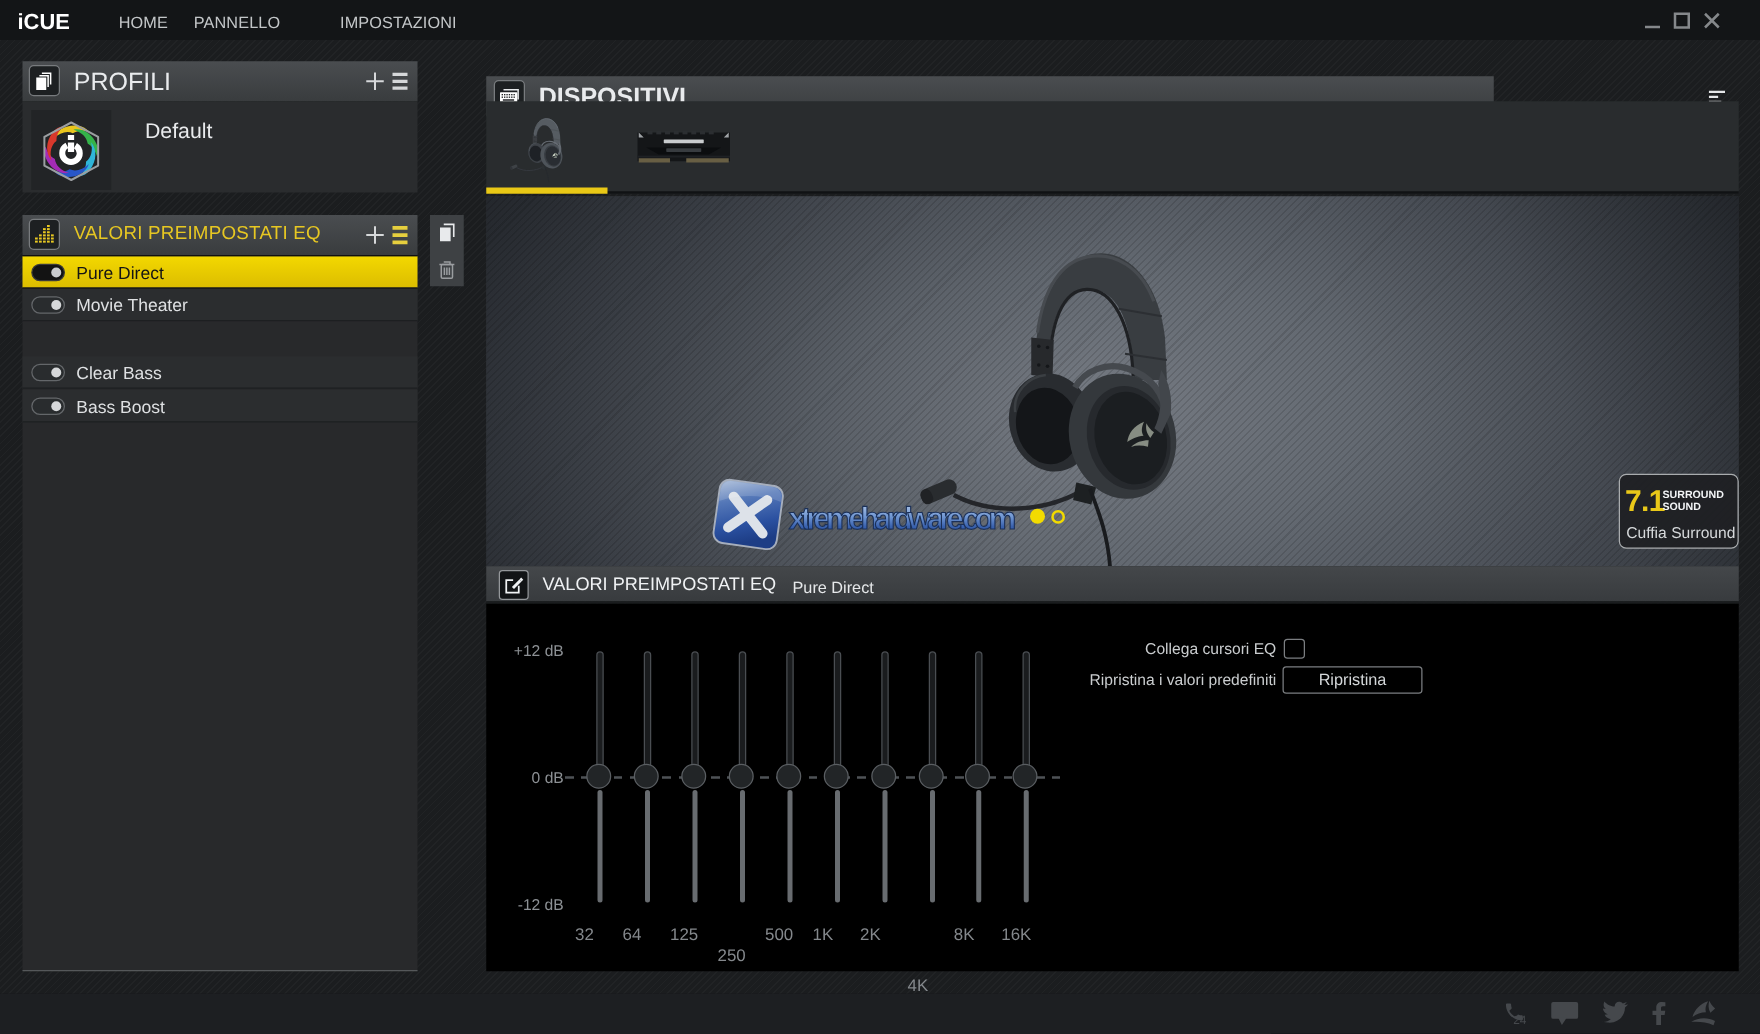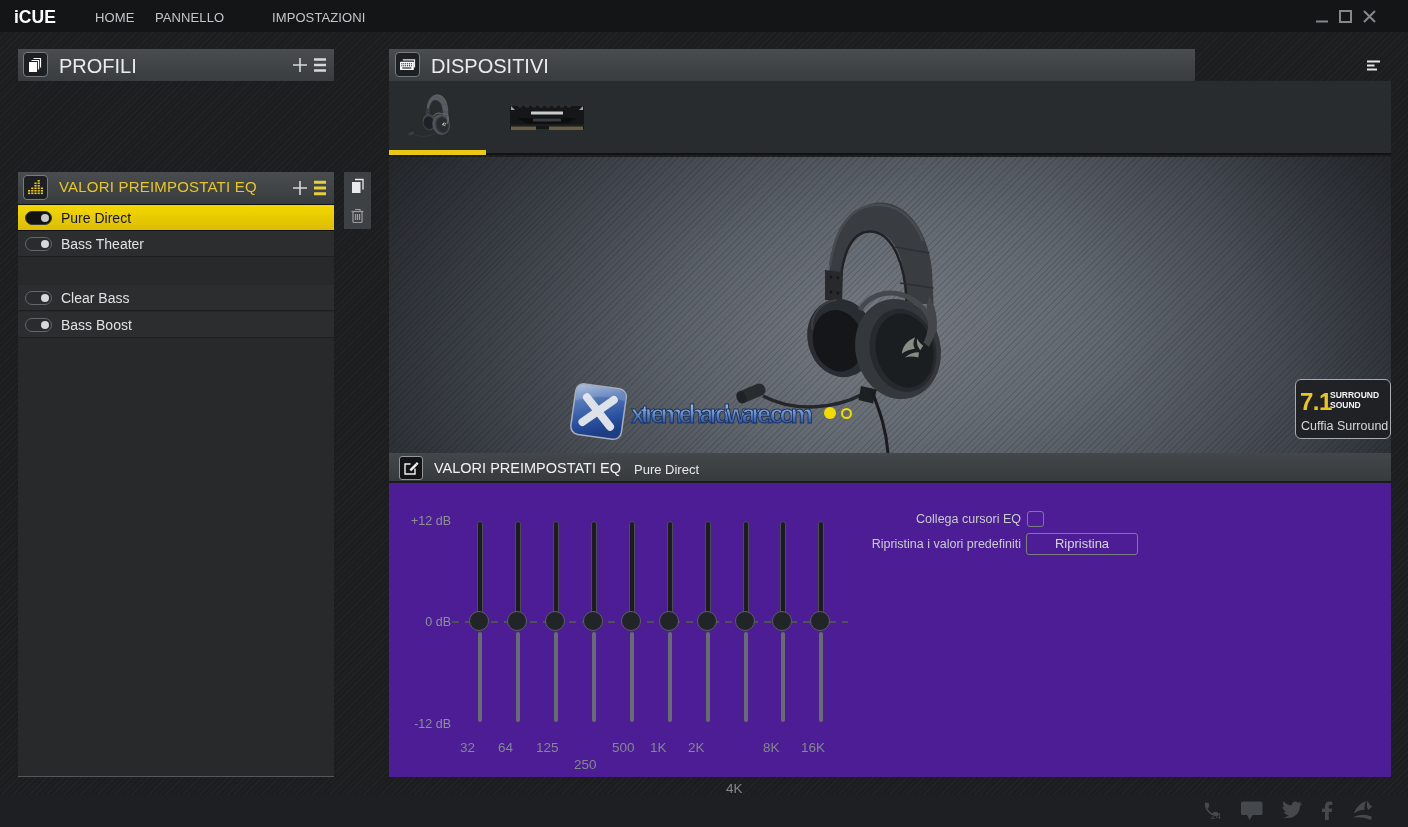--- a/index.html
+++ b/index.html
@@ -40,21 +40,21 @@
   #rowsel { top:0px; background:linear-gradient(#f3d800, #dcbd00); color:#141414; border-top:1px solid #101010; border-bottom:1px solid #101010; height:27px; }
   .tgl { position:absolute; left:7px; top:6px; width:27px; height:14px; border:1px solid #64676a; border-radius:8px; background:#292c2e; }
   .tgl .kn { position:absolute; right:2px; top:2px; width:8px; height:8px; border-radius:50%; background:#d6d8da; }
   .tglsel { background:#131313; border-color:#3a3a3a; }
   .tglsel .kn { background:#c9cbcd; }
 
   
   #sidetool { left:344px; top:172px; width:27px; height:57px; background:#3e4144; }
 
   
-  #devhead { left:389px; top:49px; width:806px; }
+  #devhead { left:389px; top:61px; width:806px;font-weight:bold; }
   #tabstrip { left:389px; top:81px; width:1002px; height:74px; background:#292c2e; border-bottom:2px solid #101214; }
   #tabline { left:389px; top:150px; width:97px; height:5px; background:#e9c816; }
   #devarea { left:389px; top:157px; width:1002px; height:296px;
     background-image:
       repeating-linear-gradient(135deg, rgba(0,0,0,0.12) 0px, rgba(0,0,0,0.12) 1.2px, rgba(0,0,0,0) 1.2px, rgba(0,0,0,0) 4px),
       linear-gradient(112deg, rgba(10,12,16,0.42) 0%, rgba(10,12,16,0.10) 32%, rgba(0,0,0,0) 48%),
       linear-gradient(248deg, rgba(10,12,16,0.38) 0%, rgba(10,12,16,0.08) 18%, rgba(0,0,0,0) 32%),
       radial-gradient(ellipse 650px 345px at 48% 59%, #767b83 0%, #646a72 33%, #4a4f57 66%, #2e3237 100%);
   }
 
@@ -64,21 +64,21 @@
   #badge .ss { position:absolute; left:34px; top:11px; color:#f2f4f6; font-size:8.5px; font-weight:bold; line-height:9.5px; letter-spacing:0px; }
   #badge .cs { position:absolute; left:5px; top:39px; color:#d6d9db; font-size:12.5px; white-space:nowrap; }
   .dot1 { left:824px; top:407px; width:12px; height:12px; border-radius:50%; background:#f2db00; }
   .dot2 { left:841px; top:408px; width:11px; height:11px; border-radius:50%; border:2.5px solid #f2db00; }
 
   
   #eqedithead { left:389px; top:453px; width:1002px; height:30px; background:linear-gradient(#44474a, #383b3e); border-bottom:2px solid #1a1c1e; }
   #eqeditbox { left:10px; top:3px; width:24px; height:24px; border:1px solid #94979a; border-radius:3px; background:#121416; }
   #eqedittitle { position:absolute; left:45px; top:7px; font-size:14.5px; color:#f0f2f4; }
   #eqeditsub { position:absolute; left:245px; top:9px; font-size:13px; color:#e6e8ea; }
-  #eqcontent { left:389px; top:483px; width:1002px; height:294px; background:#4c1d95; }
+  #eqcontent { left:389px; top:483px; width:1002px; height:294px; background:#000000; }
 
   .dblbl { position:absolute; color:#8d9195; font-size:12.5px; width:60px; text-align:right; }
   .freq { position:absolute; top:257px; color:#84888c; font-size:13.5px; width:40px; }
 
   .slider { position:absolute; top:38px; width:22px; height:210px; }
   .slider .trtop { position:absolute; left:8px; top:0; width:6px; height:94px; border:1px solid #4a4e52; background:#1a1c1e; border-radius:3px; }
   .slider .trbot { position:absolute; left:9px; top:111px; width:4px; height:90px; background:#686c70; border-radius:2px; }
   .slider .knob { position:absolute; left:0px; top:90px; width:20px; height:20px; border-radius:50%; background:#222527; border:1px solid #5a5e62; }
   #dashline { position:absolute; left:63px; top:138px; width:396px; height:2px;
      background:repeating-linear-gradient(90deg,#4e5256 0 7px, rgba(0,0,0,0) 7px 13px); }
@@ -130,20 +130,41 @@
         <path d="M9.5 5.5 h7 v9" fill="none" stroke="#fff" stroke-width="1.2"></path>
         <path d="M7.5 7.5 h7 v9" fill="none" stroke="#fff" stroke-width="1.2"></path>
         <rect x="5" y="9" width="8" height="10" fill="#fff"></rect>
       </svg>
     </div>
     <div class="abs pheadtitle" style="left:41px; top:6px;">PROFILI</div>
     <svg class="abs" style="left:274px; top:8px;" width="40" height="16" viewBox="0 0 40 16">
       <path d="M8 1 V15 M1 8 H15" stroke="#d6d8da" stroke-width="1.6"></path>
       <path d="M22 2.5 H34 M22 8 H34 M22 13.5 H34" stroke="#d6d8da" stroke-width="2.6"></path>
     </svg>
+  </div>
+  <div class="abs" id="proflist">
+    <div class="abs" id="proftile">
+      <svg width="64" height="64" viewBox="0 0 64 64">
+        <g transform="translate(32 33) scale(0.88) translate(-32 -33)">
+          <path d="M16 21.5 C18.5 13.5 28 8.5 38 9.8 C42.7 10.4 46 12.4 47.5 15 C42 13.7 37.3 14.2 33.4 16.6 C28 14.2 21.3 16.3 16 21.5 Z" fill="#e9c51d"></path>
+          <path d="M16 21.5 C18.5 13.5 28 8.5 38 9.8 C42.7 10.4 46 12.4 47.5 15 C42 13.7 37.3 14.2 33.4 16.6 C28 14.2 21.3 16.3 16 21.5 Z" fill="#35b34a" transform="rotate(60 32 33)"></path>
+          <path d="M16 21.5 C18.5 13.5 28 8.5 38 9.8 C42.7 10.4 46 12.4 47.5 15 C42 13.7 37.3 14.2 33.4 16.6 C28 14.2 21.3 16.3 16 21.5 Z" fill="#2fb5d8" transform="rotate(120 32 33)"></path>
+          <path d="M16 21.5 C18.5 13.5 28 8.5 38 9.8 C42.7 10.4 46 12.4 47.5 15 C42 13.7 37.3 14.2 33.4 16.6 C28 14.2 21.3 16.3 16 21.5 Z" fill="#2856c8" transform="rotate(180 32 33)"></path>
+          <path d="M16 21.5 C18.5 13.5 28 8.5 38 9.8 C42.7 10.4 46 12.4 47.5 15 C42 13.7 37.3 14.2 33.4 16.6 C28 14.2 21.3 16.3 16 21.5 Z" fill="#a32bb5" transform="rotate(240 32 33)"></path>
+          <path d="M16 21.5 C18.5 13.5 28 8.5 38 9.8 C42.7 10.4 46 12.4 47.5 15 C42 13.7 37.3 14.2 33.4 16.6 C28 14.2 21.3 16.3 16 21.5 Z" fill="#d8382c" transform="rotate(300 32 33)"></path>
+        </g>
+        <path d="M32 10 L53.5 21.5 V44.5 L32 56 L10.5 44.5 V21.5 Z" fill="none" stroke="#9b9ea1" stroke-width="1.6" stroke-linejoin="round"></path>
+        <g fill="none" stroke="#fff">
+          <circle cx="31.8" cy="34.5" r="7" stroke-width="4.8" stroke-dasharray="0 3.7 36.6 3.7" transform="rotate(-90 31.8 34.5)"></circle>
+          <line x1="31.8" y1="26" x2="31.8" y2="33.5" stroke-width="5"></line>
+          <line x1="31.8" y1="20" x2="31.8" y2="24" stroke-width="5"></line>
+        </g>
+      </svg>
+    </div>
+    <div class="abs" id="profname">Default</div>
   </div>
 
   <div class="abs phead" id="eqhead">
     <div class="iconbox" style="left:5px; top:3px;">
       <svg width="23" height="23" viewBox="0 0 23 23">
         <g fill="#e7c722">
           <rect x="4" y="14" width="2.2" height="1.6"></rect>
             <rect x="4" y="16.5" width="2.2" height="1.6"></rect>
           <rect x="7.2" y="11.5" width="2.2" height="1.6"></rect>
             <rect x="7.2" y="14" width="2.2" height="1.6"></rect>
@@ -172,21 +193,21 @@
     </svg>
   </div>
   <div class="abs" id="eqpanel">
     <div class="eqrow" id="rowsel">
         <span class="lbl">Pure Direct</span>
       <span class="tgl tglsel">
           <span class="kn"></span>
         </span>
       </div>
     <div class="eqrow" style="top:27px;">
-        <span class="lbl">Bass Theater</span>
+        <span class="lbl">Movie Theater</span>
       <span class="tgl">
           <span class="kn"></span>
         </span>
       </div>
     <div class="eqrow" style="top:81px;">
         <span class="lbl">Clear Bass</span>
       <span class="tgl">
           <span class="kn"></span>
         </span>
       </div>

